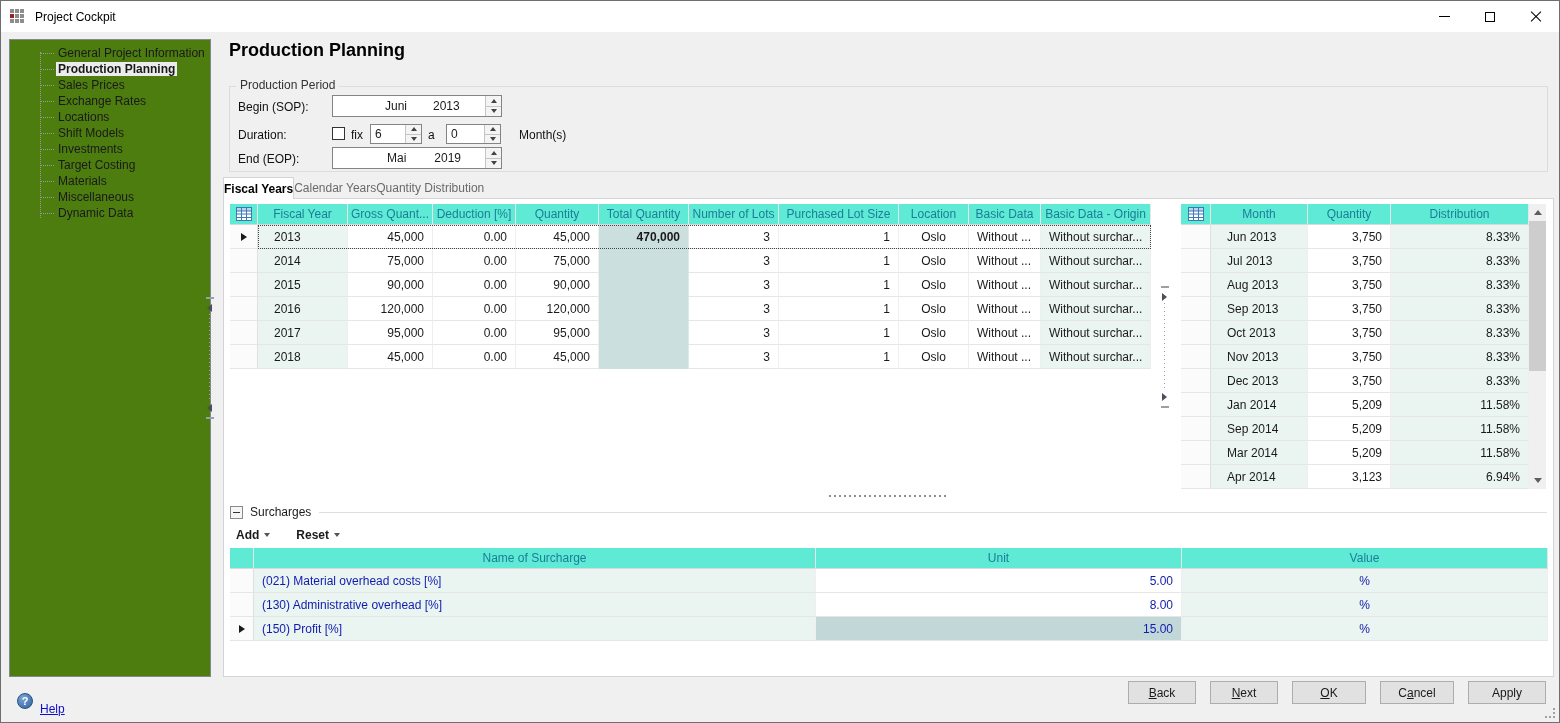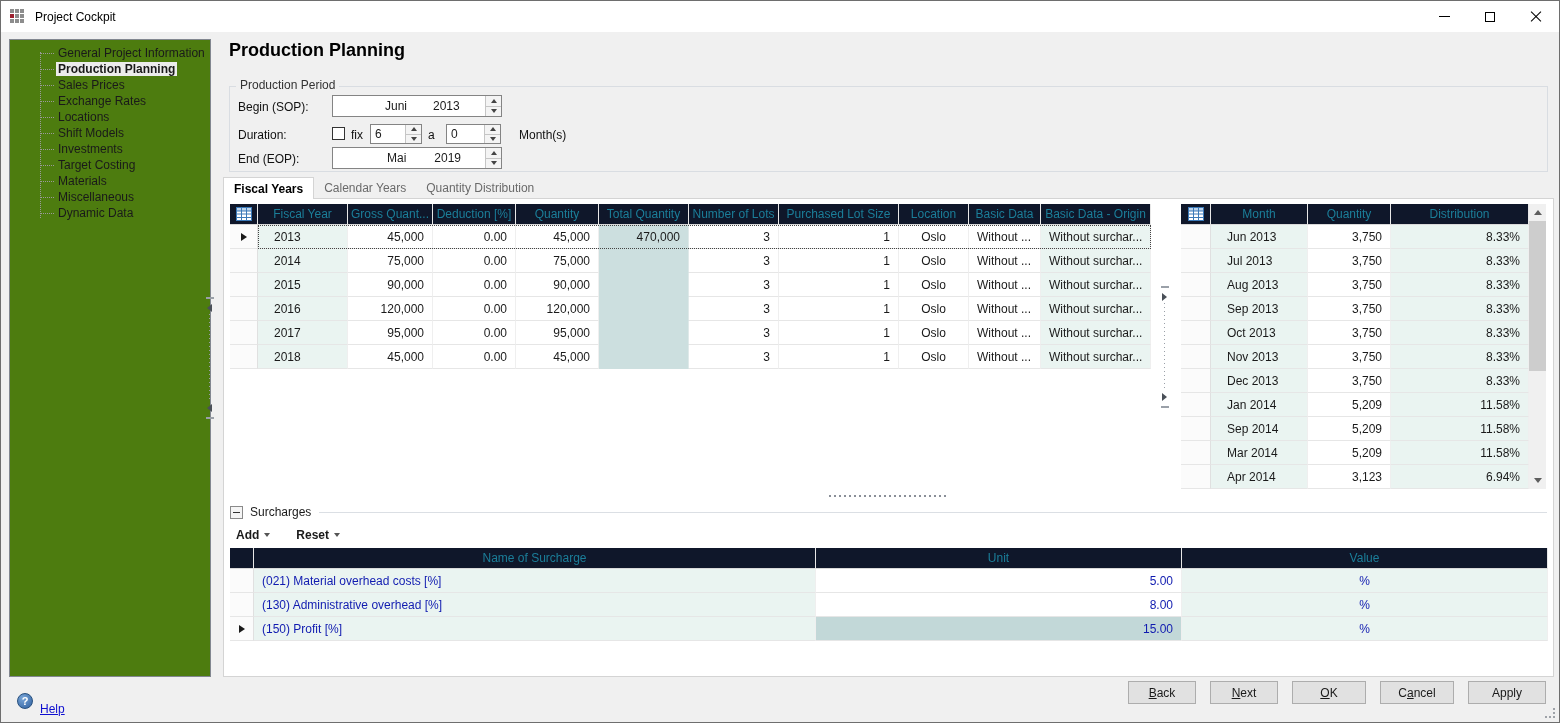--- a/index.html
+++ b/index.html
@@ -54,34 +54,34 @@
   .spin-field .val{white-space:nowrap;}
   .spinner{margin-left:auto;width:16px;height:100%;display:flex;flex-direction:column;border-left:1px solid #c5c5c5;}
   .spinner div{flex:1;display:flex;align-items:center;justify-content:center;background:#f4f4f4;}
   .spinner div + div{border-top:1px solid #c5c5c5;}
   .tri-up{width:0;height:0;border-left:3px solid transparent;border-right:3px solid transparent;border-bottom:4px solid #444;}
   .tri-dn{width:0;height:0;border-left:3px solid transparent;border-right:3px solid transparent;border-top:4px solid #444;}
   .checkbox{position:absolute;width:13px;height:13px;background:#fff;border:1px solid #333;}
 
   
   .tabs{position:absolute;left:222px;top:176px;height:22px;display:flex;font-size:12px;z-index:2;}
-  .tab{padding:0 10px;line-height:22px;color:#6a6a6a;cursor:default;text-align:center;}
+  .tab{padding:0 0;line-height:22px;color:#6a6a6a;cursor:default;text-align:center;}
   .tab.active{background:#fff;border:1px solid #d4d4d4;border-bottom:none;font-weight:bold;color:#000;}
   .tabpage{position:absolute;left:222px;top:197px;width:1331px;height:479px;background:#fff;border:1px solid #d4d4d4;}
 
   
   .grid{display:grid;font-size:12px;position:absolute;}
-  .h{display:flex;align-items:center;justify-content:center;color:var(--header-text);background:#0f172a;border-bottom:1px solid #d9d9d9;border-right:1px solid #e7e7e7;height:21px;white-space:nowrap;overflow:hidden;}
+  .h{display:flex;align-items:center;justify-content:center;color:var(--header-text);background:#5eead4;border-bottom:1px solid #d9d9d9;border-right:1px solid #e7e7e7;height:21px;white-space:nowrap;overflow:hidden;}
   .c{display:flex;align-items:center;background:#fff;border-bottom:1px solid #e6e6e6;border-right:1px solid #efefef;height:24px;white-space:nowrap;overflow:hidden;padding:0 8px;}
   .c.sel{padding:0;justify-content:center;border-right:1px solid #e0e0e0;background:#fbfbfb;}
   .c.teal{background:var(--cell-teal);}
   .c.num{justify-content:flex-end;}
   .c.ctr{justify-content:center;}
   .c.pl{padding-left:16px;}
-  .c.totalcell{background:var(--total-teal);border-bottom:1px solid var(--total-teal);border-right:1px solid #dfe9e9;justify-content:flex-end;}
+  .c.totalcell{background:var(--total-teal);border-bottom:1px solid var(--total-teal);border-right:1px solid #dfe9e9;justify-content:flex-end;font-weight:bold;}
   .row-arrow{width:0;height:0;border-top:4px solid transparent;border-bottom:4px solid transparent;border-left:6px solid #1a1a1a;}
   .focus-overlay{position:absolute;border:1px dotted #444;pointer-events:none;}
   .navy{color:var(--grid-navy);}
 
   
   .sb{position:absolute;width:17px;background:#f0f0f0;}
   .sb .btn{position:absolute;left:0;width:17px;height:17px;display:flex;align-items:center;justify-content:center;}
   .sb .up{top:0;} .sb .dn{bottom:0;}
   .sb .thumb{position:absolute;left:0;top:17px;width:17px;height:150px;background:#cdcdcd;}
   .sb .tri-up{border-left:4px solid transparent;border-right:4px solid transparent;border-bottom:5px solid #5e5e5e;}

